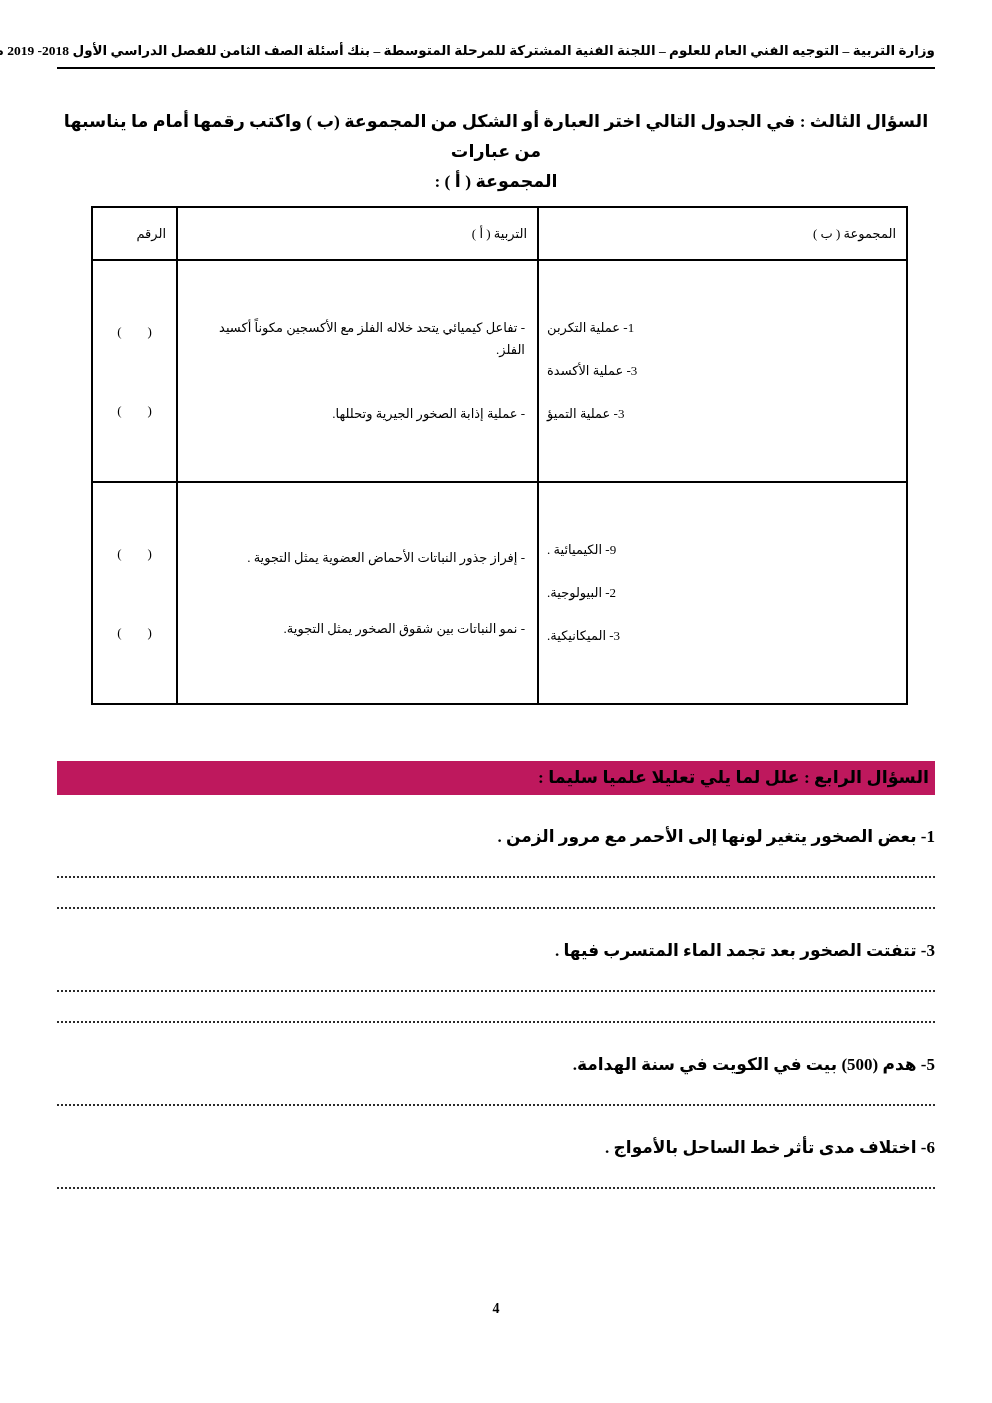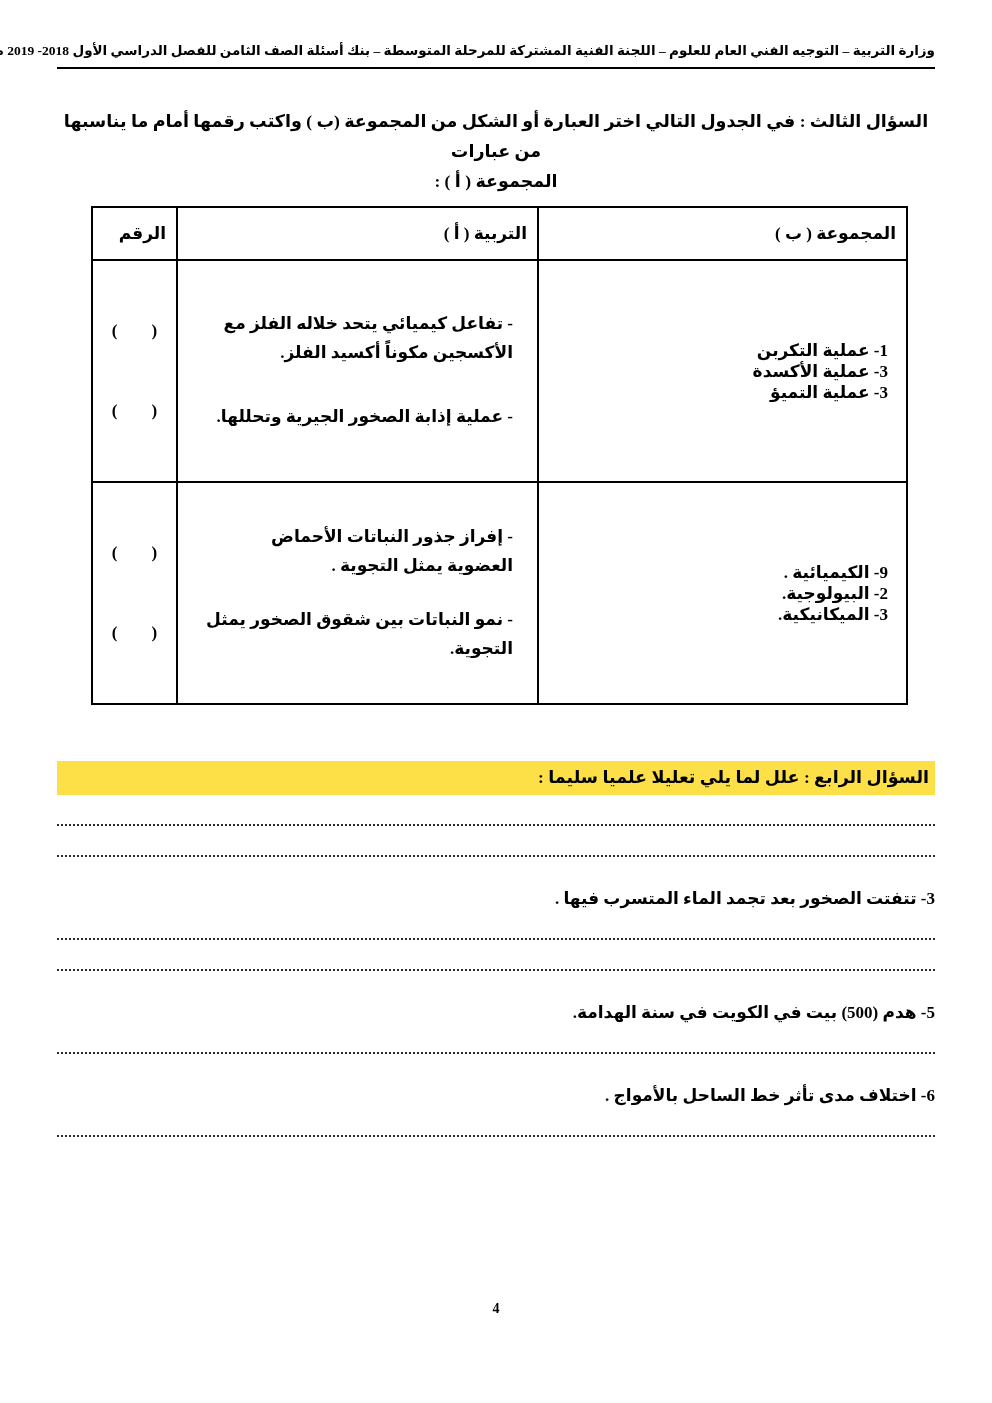--- a/index.html
+++ b/index.html
@@ -34,22 +34,22 @@
     text-align: center;
   }
   table.match-table {
     border-collapse: collapse;
     width: 815px;
     margin: 10px 27px 0 auto;
     table-layout: fixed;
   }
   table.match-table th, table.match-table td {
     border: 2px solid #000;
-    font-size: 17px;
-    font-weight: bold;
+    font-size: 13px;
+    font-weight: normal;
     vertical-align: middle;
   }
   col.c-num { width: 85px; }
   col.c-a   { width: 361px; }
   col.c-b   { width: 369px; }
   th.hdr {
     height: 51px;
     text-align: right;
     padding: 0 10px;
     font-weight: bold;
@@ -57,25 +57,25 @@
   td.num-cell { height: 100%; }
   .cell-flex {
     display: flex;
     flex-direction: column;
     justify-content: space-evenly;
     height: 100%;
     box-sizing: border-box;
   }
   td.row-td { height: 220px; padding: 0; }
   .num-inner { align-items: center; text-align: center; white-space: pre; }
-  .a-inner   { padding: 14px 24px; text-align: right; line-height: 1.7; }
-  .b-inner   { justify-content: center; padding: 0 18px 0 8px; text-align: right; }
+  .a-inner   { padding: 14px 12px; text-align: right; line-height: 1.7; }
+  .b-inner   { justify-content: center; gap: 27px; padding: 0 18px 0 8px; text-align: left; }
   .q4-band {
     margin-top: 56px;
-    background: #fde047;
+    background: #be185d;
     font-size: 17.5px;
     font-weight: bold;
     text-align: right;
     padding: 6px 6px 7px 6px;
   }
   .q4-item {
     margin-top: 31px;
     font-size: 17px;
     font-weight: bold;
     text-align: right;
@@ -164,20 +164,21 @@
           <div>(        )</div>
         </div>
       </td>
     </tr>
   </tbody>
     </table>
 
   <div class="q4-band">السؤال الرابع : علل لما يلي تعليلا علميا سليما :</div>
 
   <div>
+    <div class="q4-item">1- بعض الصخور يتغير لونها إلى الأحمر مع مرور الزمن .</div>
     <div class="dots"></div>
 
     <div class="dots"></div>
 
     <div class="q4-item">3- تتفتت الصخور بعد تجمد الماء المتسرب فيها .</div>
     <div class="dots"></div>
 
     <div class="dots"></div>
 
     <div class="q4-item">5- هدم (500) بيت في الكويت في سنة الهدامة.</div>

